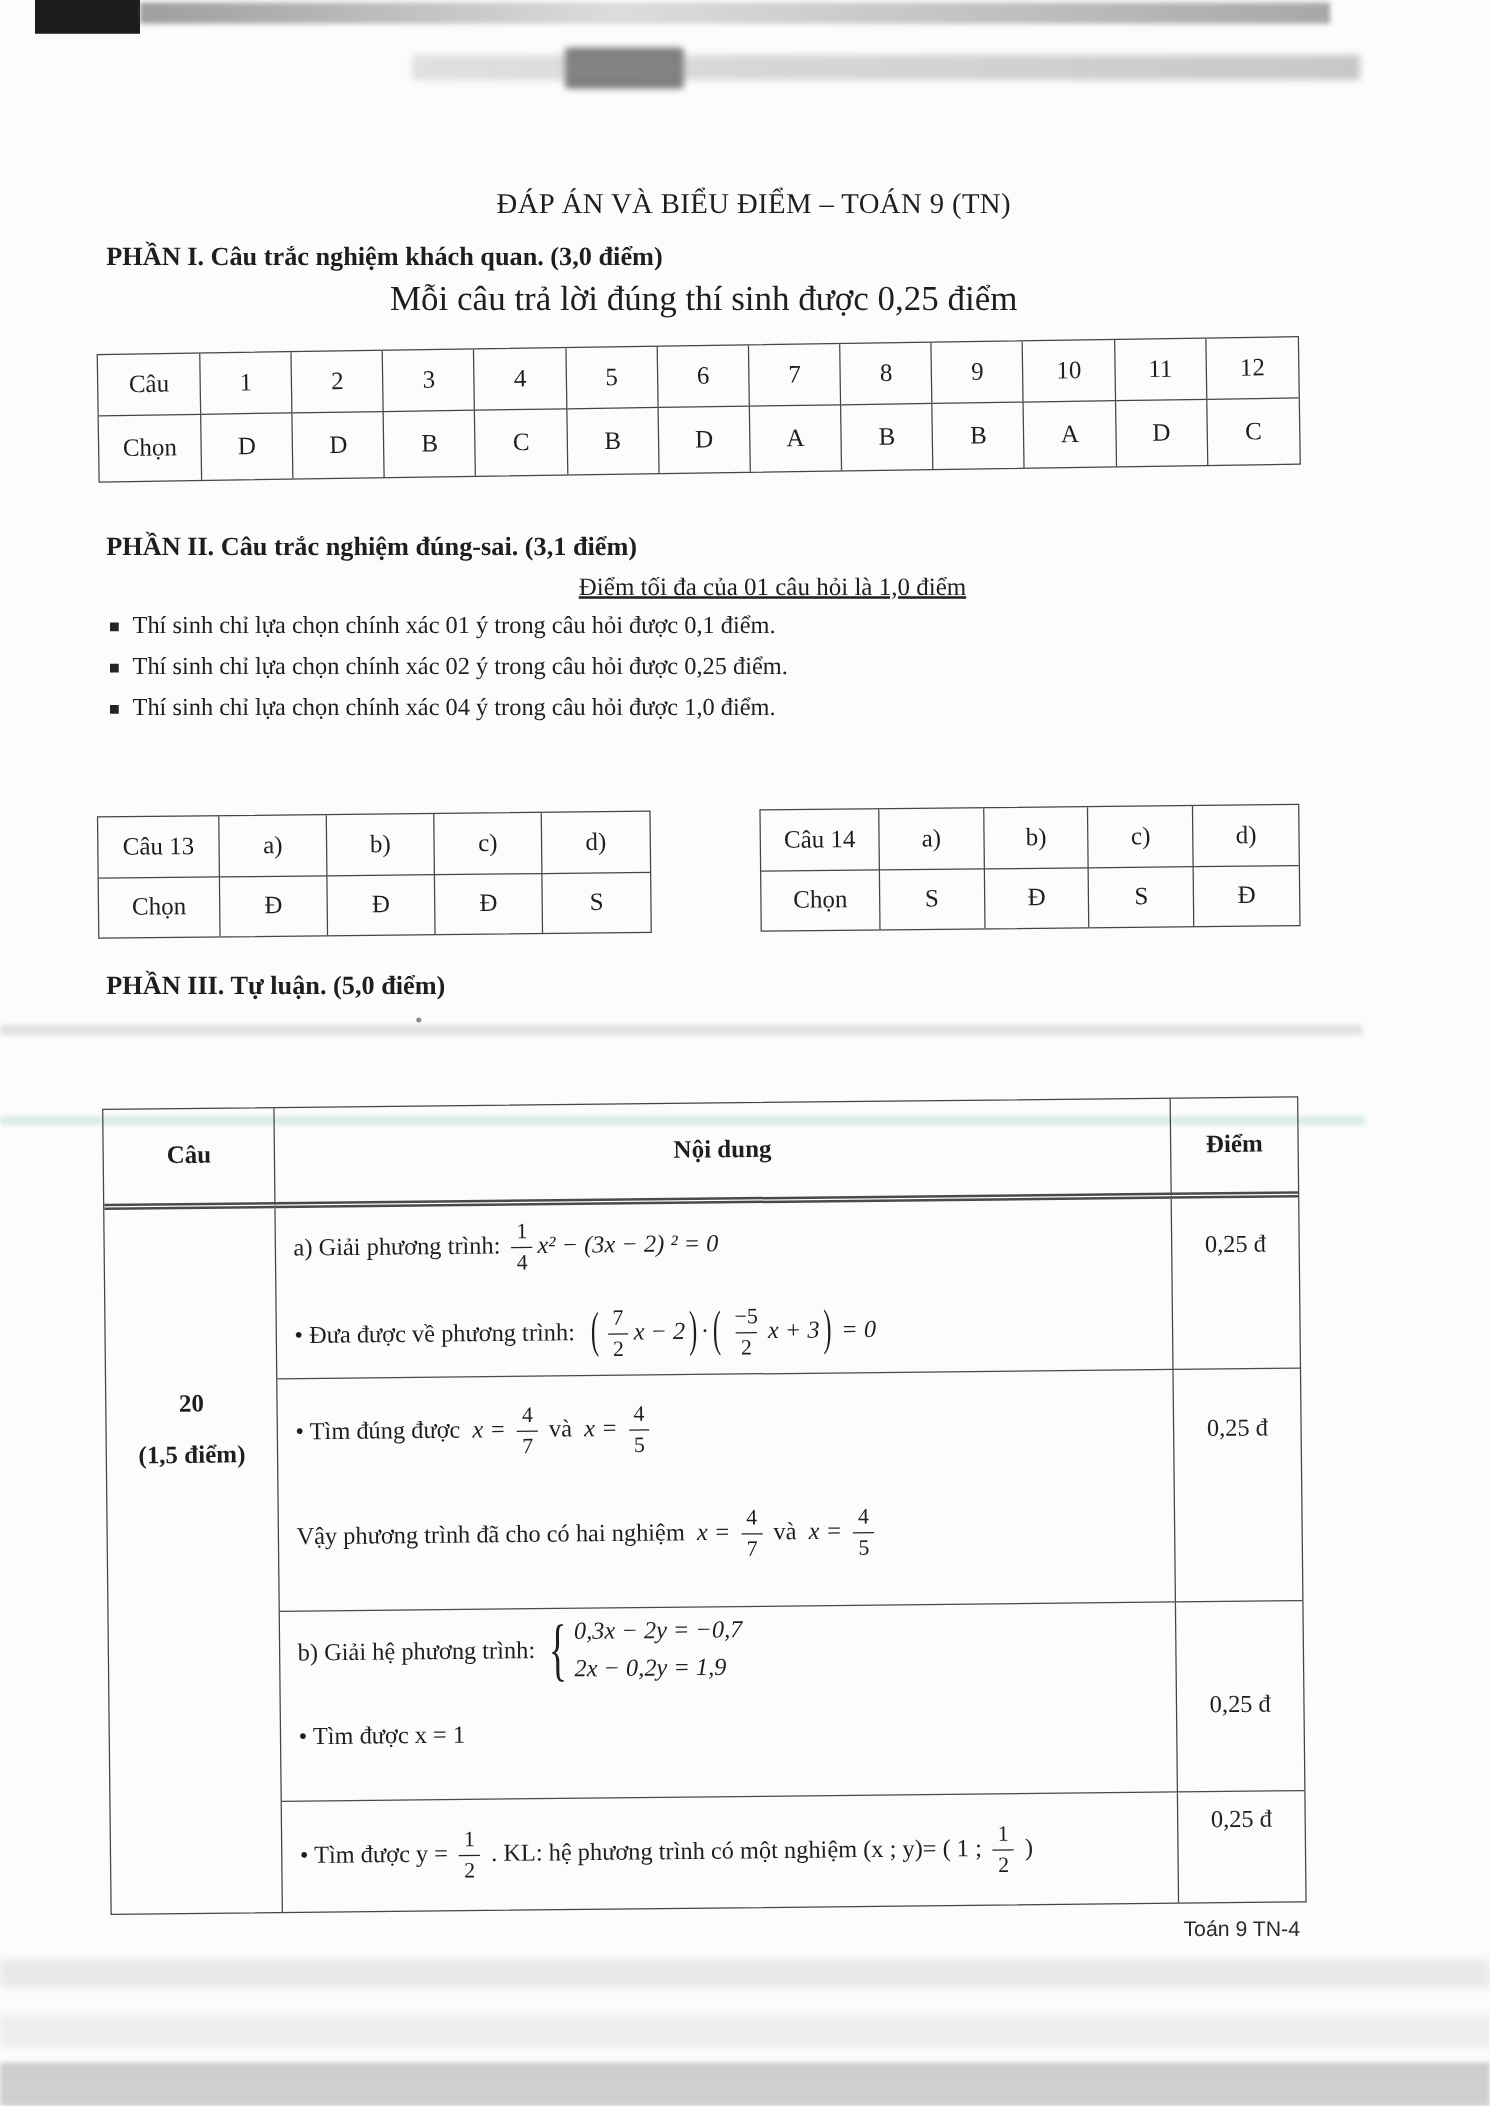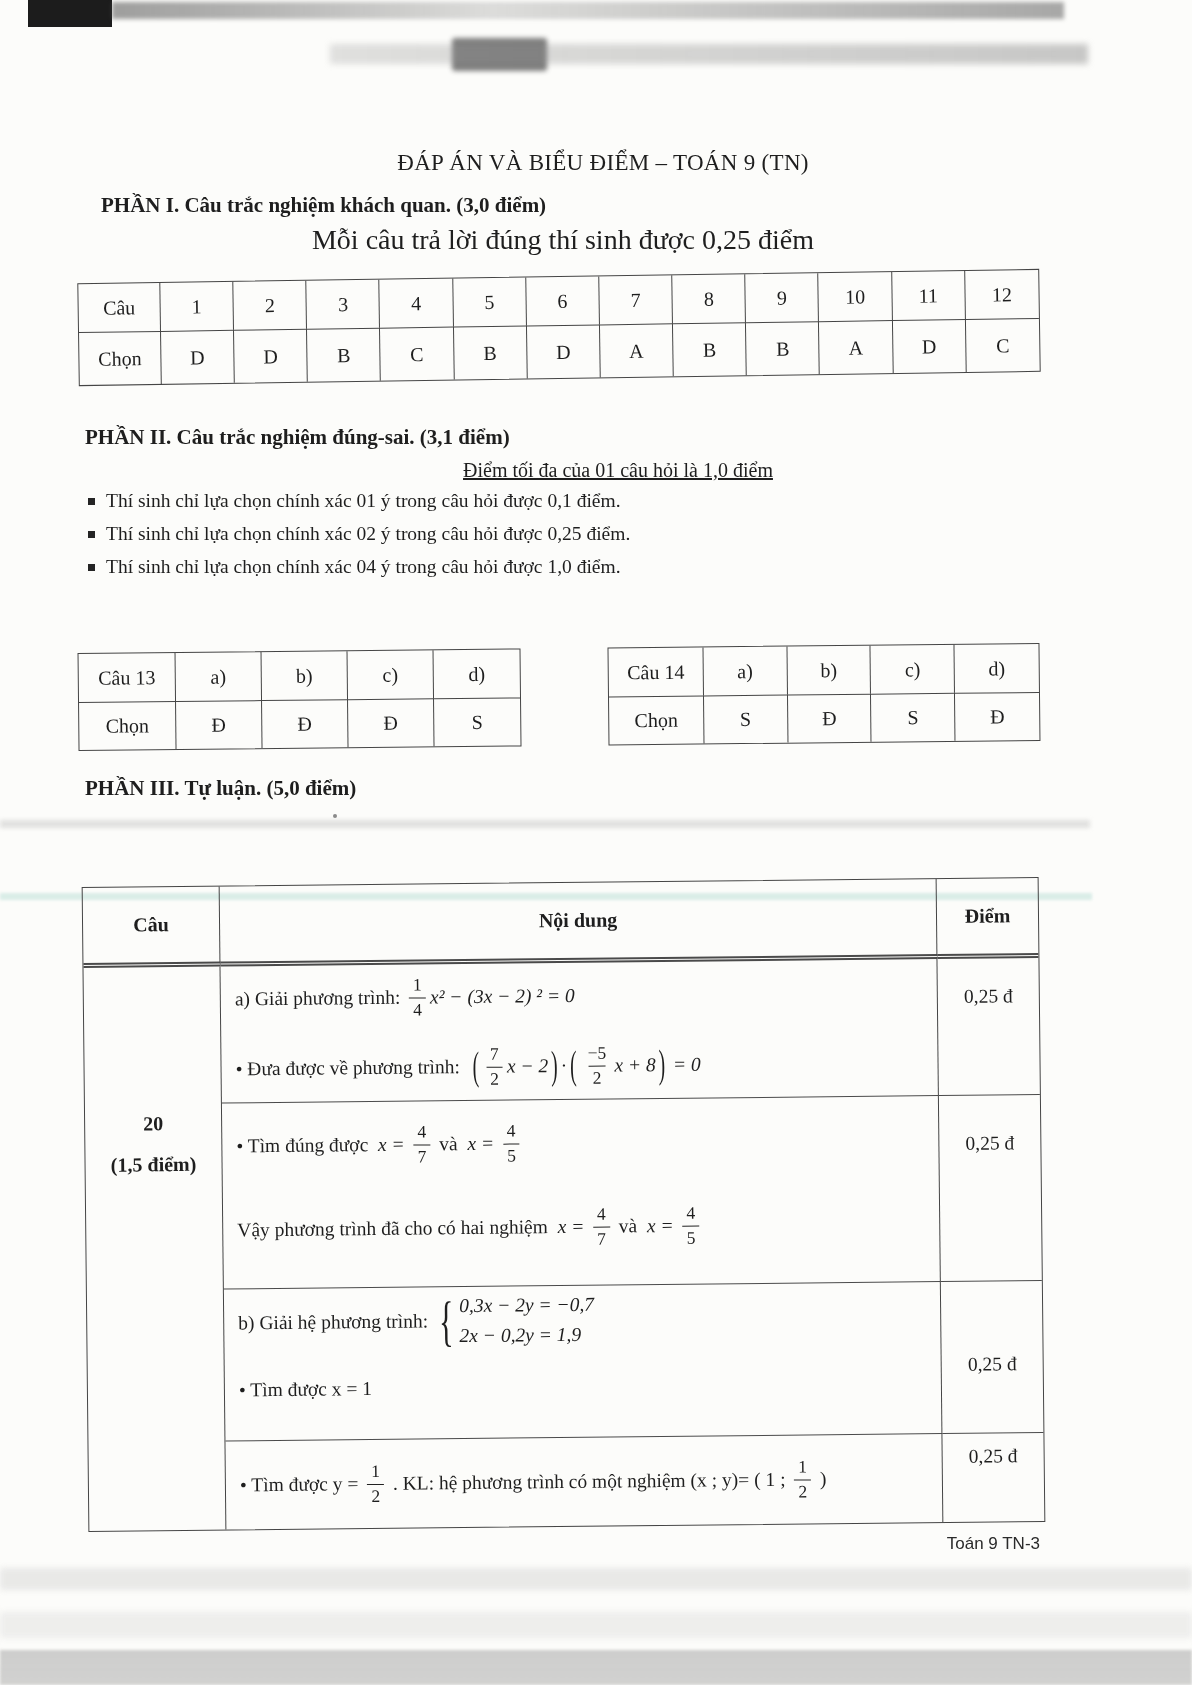--- a/index.html
+++ b/index.html
@@ -26,21 +26,21 @@
   .art-bot2{left:0;top:1612px;width:100%;height:26px;background:rgba(200,200,200,.28);filter:blur(3px);}
   .art-bot3{left:0;top:1650px;width:100%;height:35px;
     background:linear-gradient(180deg,rgba(150,150,150,.45),rgba(118,118,118,.32));filter:blur(1.5px);}
   .art-dot{left:333px;top:814px;width:4px;height:4px;background:#8a8a8a;border-radius:50%;}
 
   
   .abs{position:absolute;}
   .doc-title{left:85px;top:150px;width:956px;text-align:center;transform:translateX(40px);
     font-size:23px;font-weight:normal;letter-spacing:.3px;}
   .h-part{font-size:21px;font-weight:bold;}
-  .part1-h{left:101px;top:193px;}
+  .part1-h{left:85px;top:193px;}
   .part1-sub{left:85px;top:224px;width:956px;text-align:center;font-size:28px;}
   .part2-h{left:85px;top:425px;}
   .part2-sub{left:85px;top:459px;width:956px;text-align:center;transform:translateX(55px);font-size:20px;text-decoration:underline;}
   .part3-h{left:85px;top:776px;}
   .bullets{left:88px;top:490px;width:900px;}
   .bullet-line{display:flex;align-items:baseline;font-size:19.5px;margin-bottom:11px;}
   .bullet-sq{width:7px;height:7px;background:#242424;margin-right:11px;flex:none;align-self:center;}
   .footer{right:152px;top:1534px;font-family:"Liberation Sans","DejaVu Sans",sans-serif;font-size:17px;color:#2a2a2a;}
 
   
@@ -221,21 +221,21 @@
               <span class="den">2</span>
             </span>
             <span class="mi">x − 2</span>
             <span class="bp">)</span>
             <span class="mt">·</span>
             <span class="bp">(</span>
             <span class="frac">
               <span class="num">−5</span>
               <span class="den">2</span>
             </span>
-            <span class="mi">x + 8</span>
+            <span class="mi">x + 3</span>
             <span class="bp">)</span>
             <span class="mi"> = 0</span>
           </div>
         </div>
         <div class="bts sc0 bb" style="grid-area: 2 / 3;">
           <span>0,25 đ</span>
         </div>
         <div class="btc cc1 bb" style="grid-area: 3 / 2;">
           <div class="mline">
             <span class="mt">• Tìm đúng được  </span>
@@ -301,14 +301,14 @@
             </span>
             <span class="mt"> )</span>
           </div>
         </div>
         <div class="bts sc3" style="grid-area: 5 / 3;">
           <span>0,25 đ</span>
         </div>
       </div>
   </div>
 
-  <div class="abs footer">Toán 9 TN-3</div>
+  <div class="abs footer">Toán 9 TN-4</div>
 </div>
 
 </body></html>

